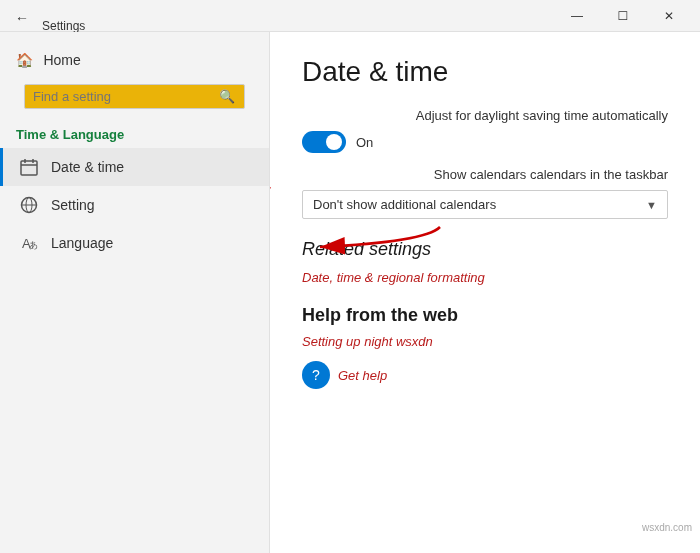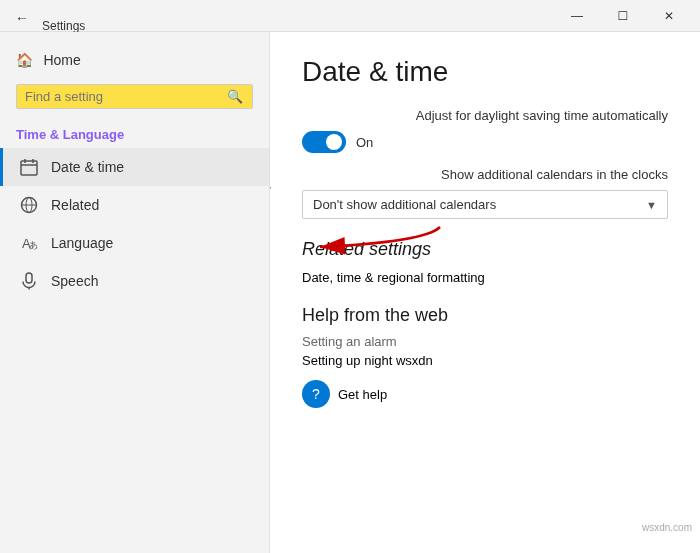--- a/index.html
+++ b/index.html
@@ -70,45 +70,45 @@
     .sidebar-home {
       display: flex;
       align-items: center;
       padding: 8px 16px;
       cursor: pointer;
       font-size: 14px;
       color: #333;
       gap: 10px;
     }
     .sidebar-search {
-      margin: 8px 16px;
+      margin: 8px 24px;
       display: flex;
       align-items: center;
       border: 1px solid #ccc;
-      background: #fde047;
+      background: #eab308;
       border-radius: 2px;
       padding: 4px 8px;
       gap: 6px;
     }
     .sidebar-search input {
       border: none;
       outline: none;
       font-size: 13px;
       flex: 1;
       background: transparent;
       color: #333;
     }
     .sidebar-search .search-icon {
       color: #555;
       font-size: 13px;
     }
     .sidebar-section-label {
       font-size: 13px;
       font-weight: 700;
-      color: #8b5cf6;
+      color: #15803d;
       padding: 10px 16px 6px;
     }
     .sidebar-item {
       display: flex;
       align-items: center;
       padding: 9px 16px;
       cursor: pointer;
       font-size: 14px;
       color: #333;
       gap: 12px;
@@ -193,32 +193,33 @@
     .section-title {
       font-size: 18px;
       font-weight: 400;
       color: #1a1a1a;
       margin-bottom: 10px;
       margin-top: 4px;
       font-style: italic;
     }
     .link-item {
       font-size: 13px;
-      color: #000000;
+      color: #b91c1c;
       cursor: pointer;
       margin-bottom: 6px;
       display: block;
       text-decoration: none;
+      font-style: italic;
     }
     .help-section {
       margin-top: 20px;
     }
     .help-title {
       font-size: 18px;
-      font-weight: 400;
+      font-weight: 700;
       color: #1a1a1a;
       margin-bottom: 8px;
     }
     .help-static {
       font-size: 13px;
       color: #666;
       margin-bottom: 4px;
     }
     .help-icon-row {
       display: flex;
@@ -294,66 +295,55 @@
       <span>Date &amp; time</span>
     </div>
     <div class="sidebar-item">
       <span class="sidebar-item-icon">
         <svg width="18" height="18" viewBox="0 0 18 18" fill="none">
           <circle cx="9" cy="9" r="7.5" stroke="#555" stroke-width="1.5" fill="none"></circle>
           <ellipse cx="9" cy="9" rx="3" ry="7.5" stroke="#555" stroke-width="1"></ellipse>
           <line x1="1.5" y1="9" x2="16.5" y2="9" stroke="#555" stroke-width="1"></line>
         </svg>
       </span>
-      <span>Related</span>
+      <span>Setting</span>
     </div>
     <div class="sidebar-item">
       <span class="sidebar-item-icon">
         <svg width="18" height="18" viewBox="0 0 18 18" fill="none">
           <text x="2" y="14" font-size="13" fill="#555" font-family="Arial">A</text>
           <text x="9" y="14" font-size="9" fill="#555" font-family="Arial">あ</text>
         </svg>
       </span>
       <span>Language</span>
     </div>
-    <div class="sidebar-item">
-      <span class="sidebar-item-icon">
-        <svg width="18" height="18" viewBox="0 0 18 18" fill="none">
-          <rect x="6" y="1" width="6" height="10" rx="3" stroke="#555" stroke-width="1.5" fill="none"></rect>
-          <path d="M3 9.5c0 3.3 2.7 6 6 6s6-2.7 6-6" stroke="#555" stroke-width="1.5" fill="none"></path>
-          <line x1="9" y1="15.5" x2="9" y2="17.5" stroke="#555" stroke-width="1.5"></line>
-        </svg>
-      </span>
-      <span>Speech</span>
-    </div>
   </div>
 
   <div class="main-content" style="position:relative;">
     <h1 class="page-title">Date &amp; time</h1>
 
     <div class="setting-label">Adjust for daylight saving time automatically</div>
     <div class="toggle-row">
       <div class="toggle"></div>
       <span class="toggle-label">On</span>
     </div>
 
-    <div class="setting-label">Show additional calendars in the clocks</div>
+    <div class="setting-label">Show calendars calendars in the taskbar</div>
     <div class="dropdown-row">
       <div class="dropdown">
         <span>Don't show additional calendars</span>
         <span class="dropdown-arrow">▼</span>
       </div>
     </div>
 
     <div class="section-title">Related settings</div>
     <a class="link-item" href="#">Date, time &amp; regional formatting</a>
 
     <div class="help-section">
       <div class="help-title">Help from the web</div>
-      <div class="help-static">Setting an alarm</div>
       <a class="link-item" href="#">Setting up night wsxdn</a>
       <div class="help-icon-row">
         <div class="help-icon">?</div>
         <a class="link-item" href="#" style="margin-bottom:0;">Get help</a>
       </div>
     </div>
 
     <svg class="arrow-svg" style="top:0;left:0;width:100%;height:100%;overflow:visible;">
 
       <defs>

